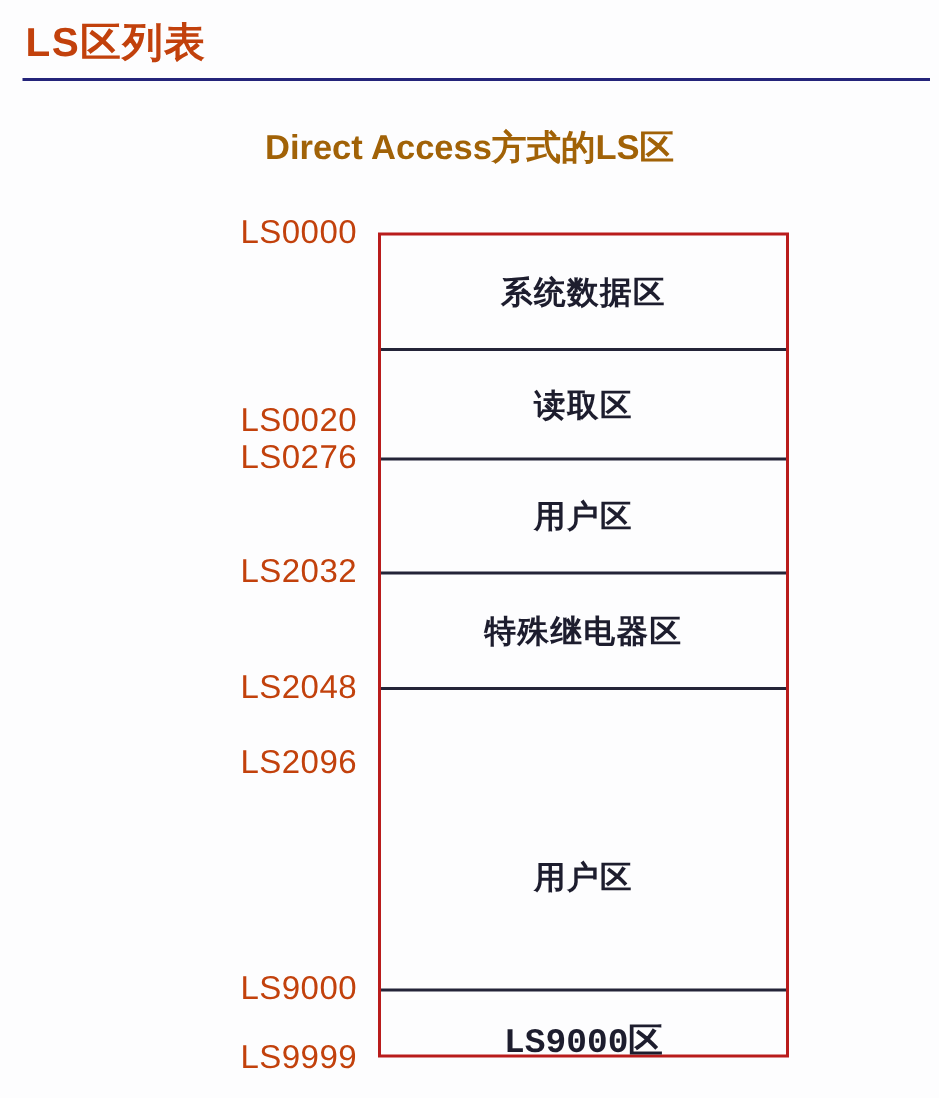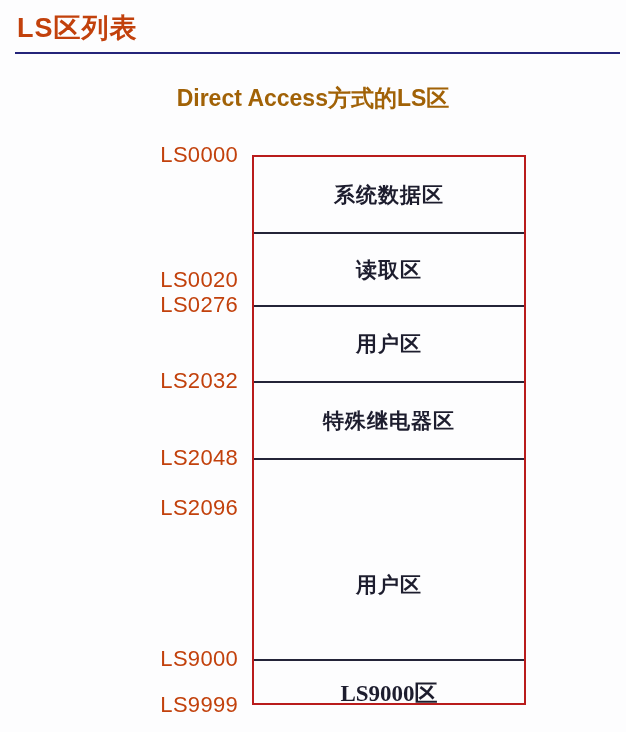--- a/index.html
+++ b/index.html
@@ -92,21 +92,21 @@
   }
   .mem-label {
     font-family: "DejaVu Serif", "Liberation Serif", serif;
     font-size: 21px;
     font-weight: bold;
     color: #1d1d2e;
     letter-spacing: 1px;
     white-space: nowrap;
   }
   .mem-label.sans {
-    font-family: Liberation Serif, serif;
+    font-family: Liberation Mono, monospace;
     font-size: 23px;
     font-weight: bold;
     letter-spacing: 0px;
     margin-top: 19px;
   }
 
   
   .addr-label {
     position: absolute;
     right: 0;

